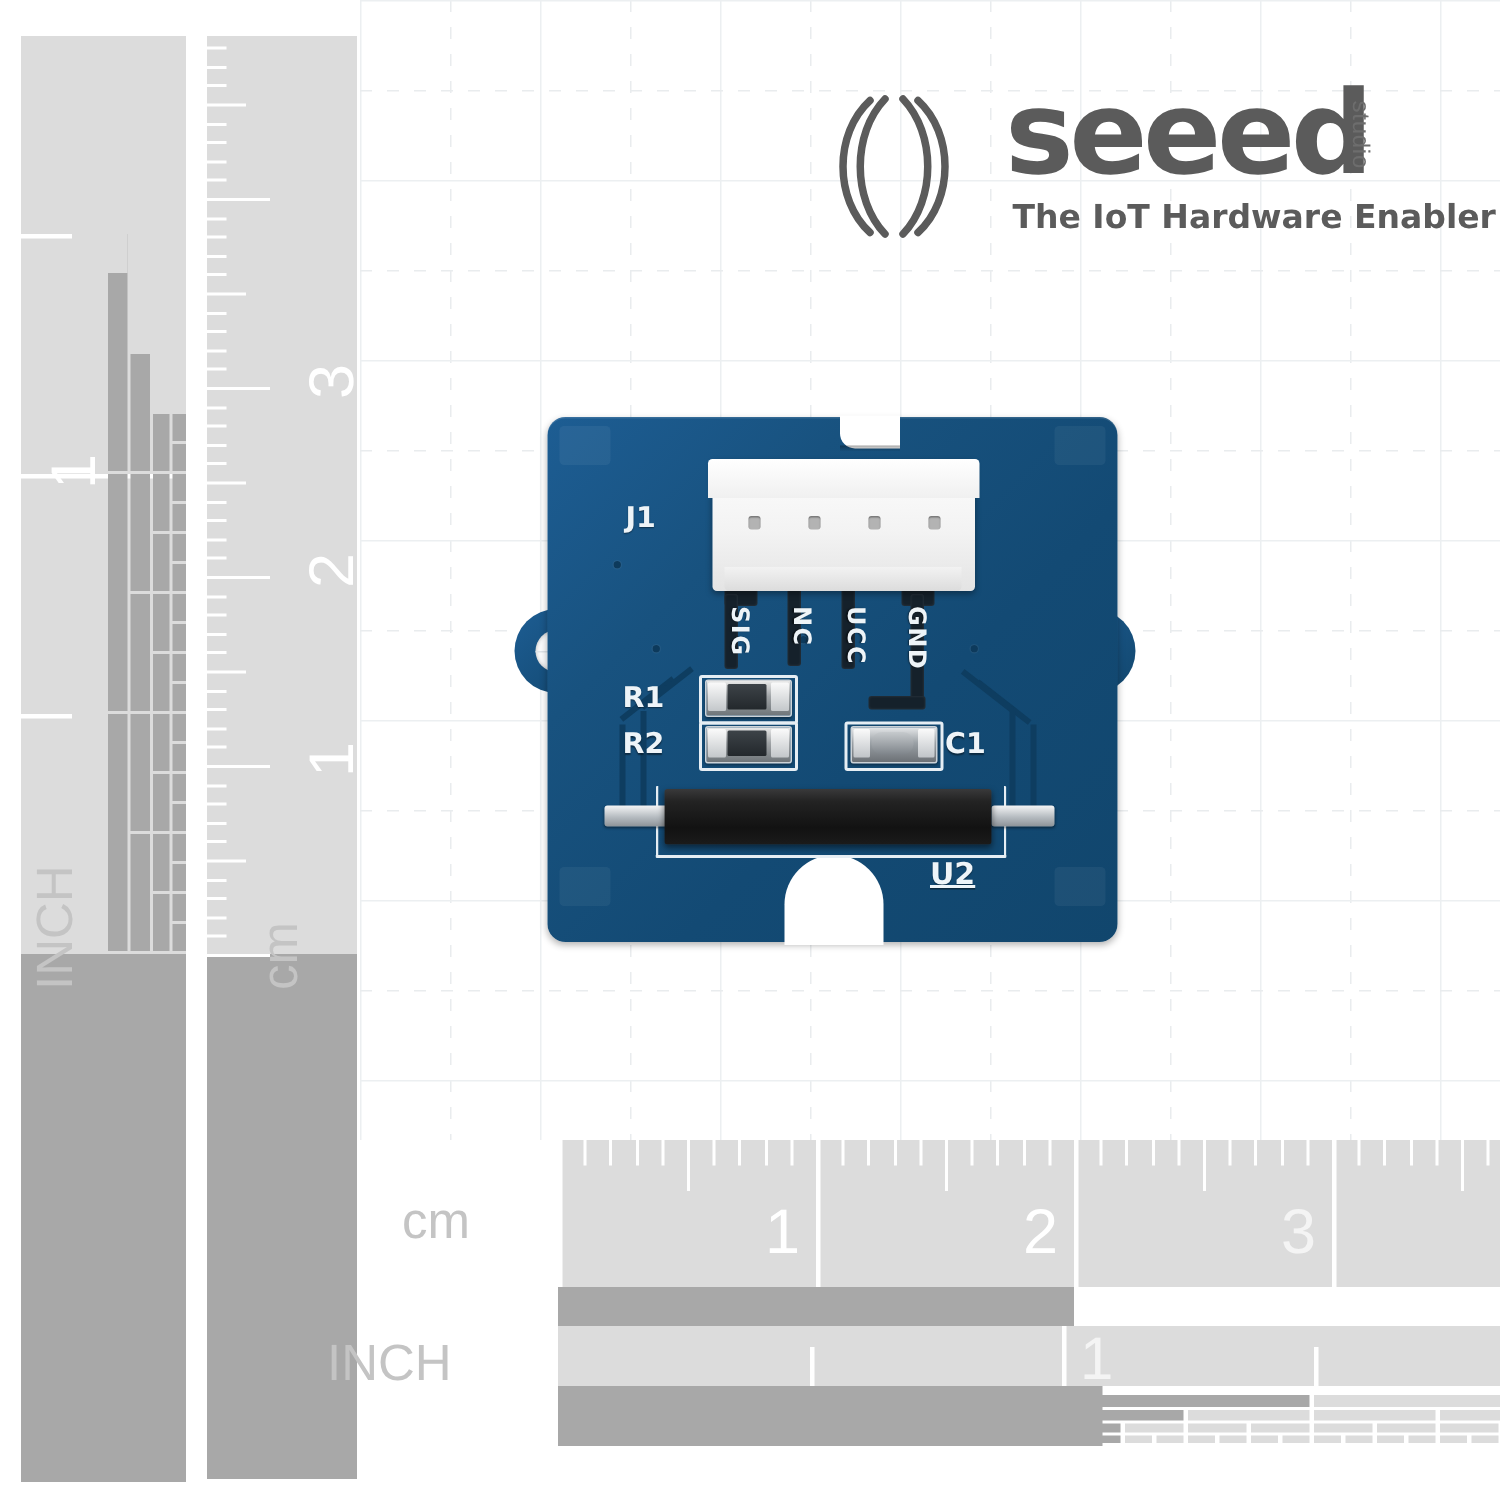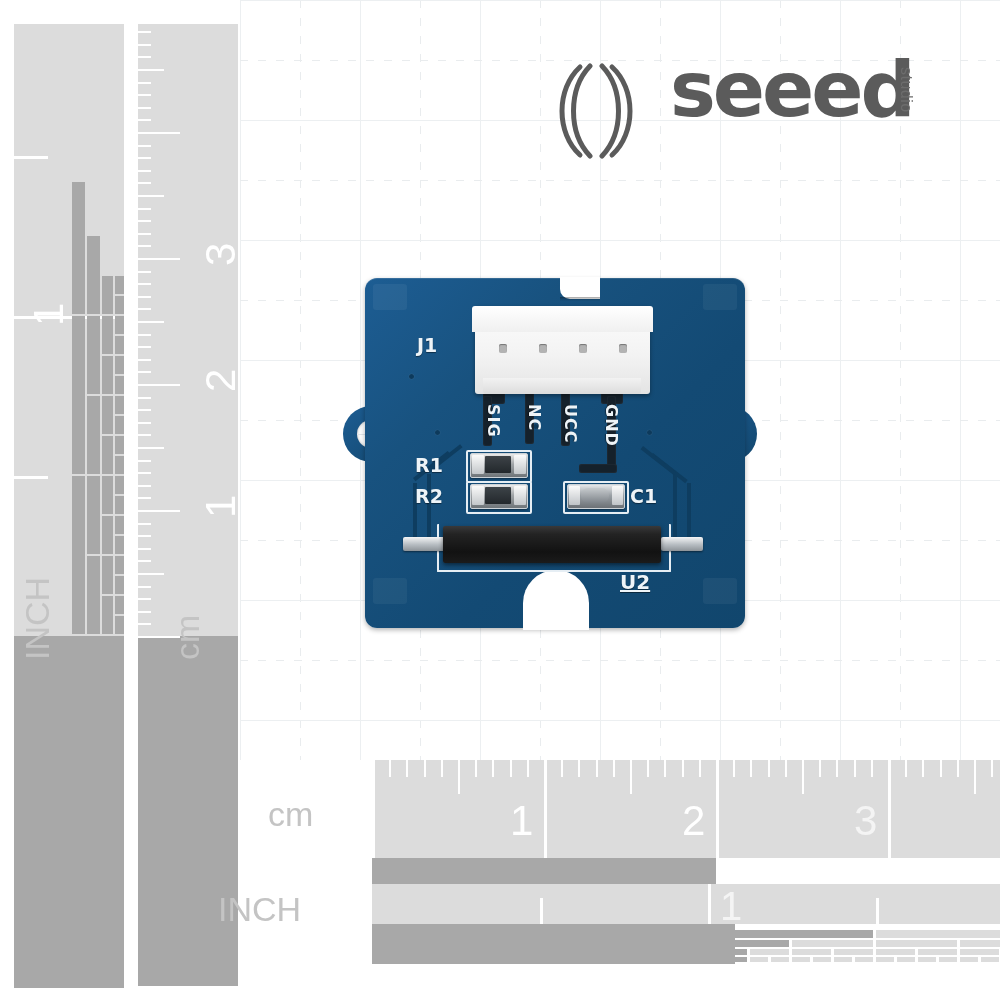--- a/index.html
+++ b/index.html
@@ -158,20 +158,21 @@
 
 <div id="logo">
   <svg id="logo-mark" viewBox="0 0 92 96">
     <path d="M30 4 C6 26 6 70 30 92" fill="none" stroke="#5b5b5b" stroke-width="5" stroke-linecap="round"></path>
     <path d="M40 3 C18 26 18 70 40 93" fill="none" stroke="#5b5b5b" stroke-width="5" stroke-linecap="round"></path>
     <path d="M52 3 C74 26 74 70 52 93" fill="none" stroke="#5b5b5b" stroke-width="5" stroke-linecap="round"></path>
     <path d="M62 4 C86 26 86 70 62 92" fill="none" stroke="#5b5b5b" stroke-width="5" stroke-linecap="round"></path>
   </svg>
   <div id="logo-word">seeed</div>
   <div id="logo-studio">studio</div>
+  <div id="logo-tag">The IoT Hardware Enabler</div>
 </div>
 
 <div id="pcb">
 
   <div class="ear" id="ear-left">
     <div class="ear-hole">
       <div class="ear-cross-v"></div>
       <div class="ear-cross-h"></div>
     </div>
   </div>

